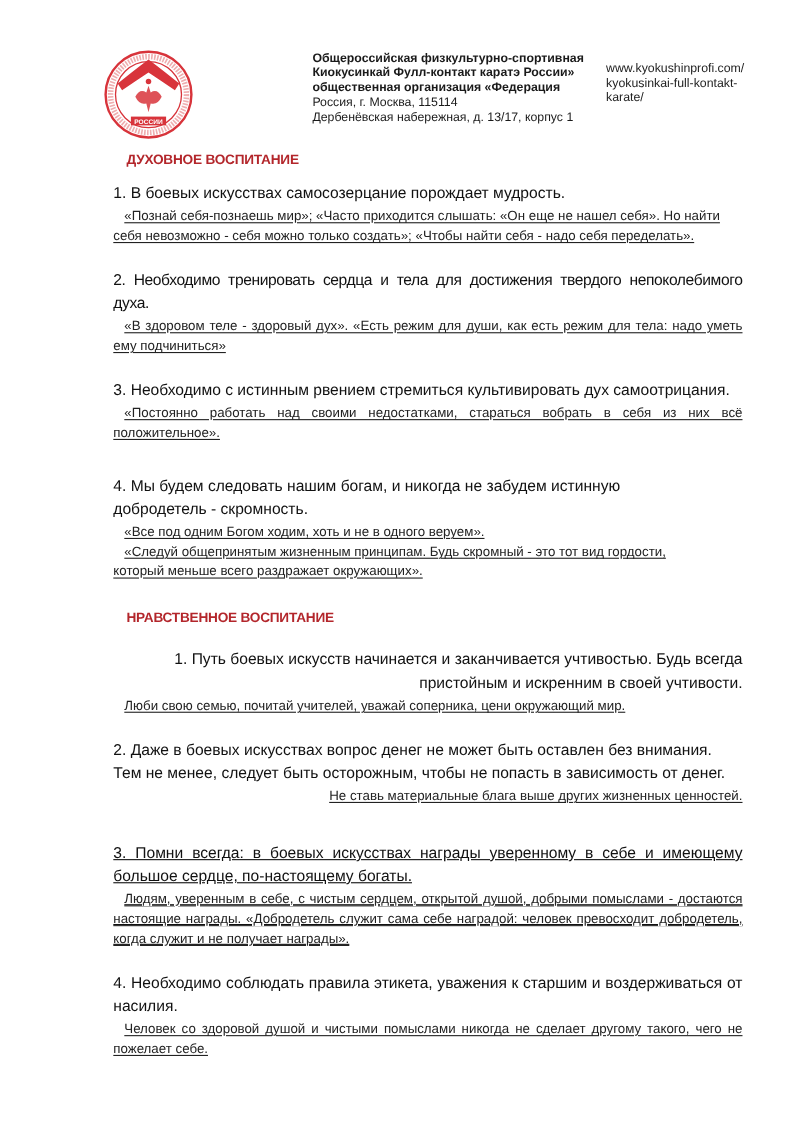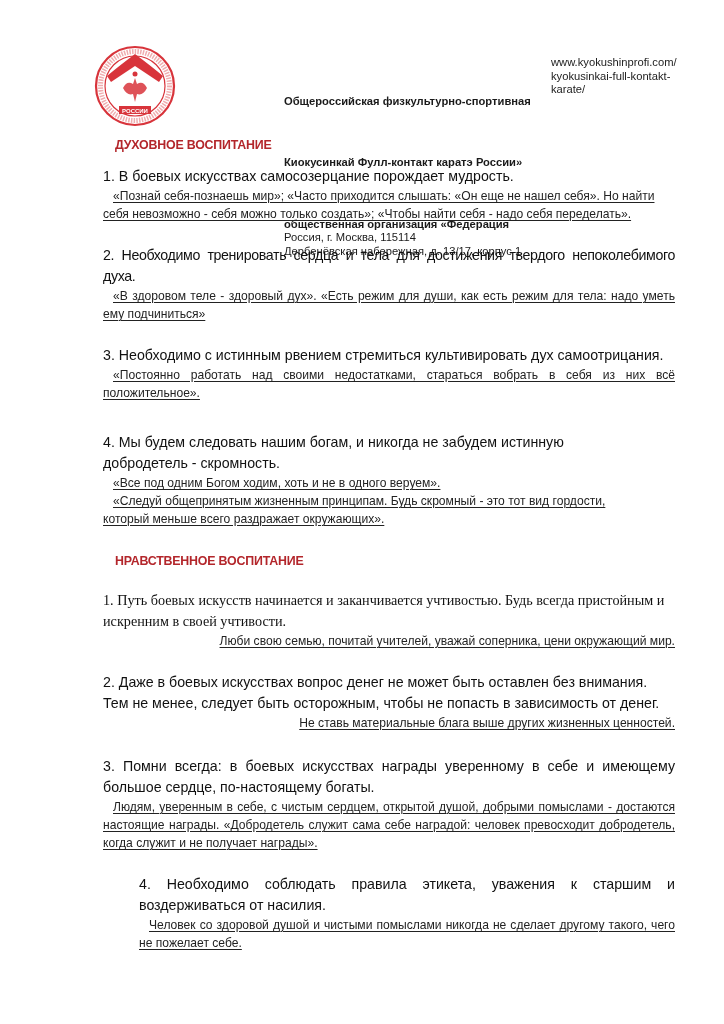--- a/index.html
+++ b/index.html
@@ -3,21 +3,21 @@
 <meta charset="utf-8">
 <style>
   html, body { margin: 0; padding: 0; background: #ffffff; }
   body { width: 724px; height: 1024px; position: relative; overflow: hidden; color: #111; }
   .page { position: absolute; left: 0; top: 0; width: 724px; height: 1024px; }
 
   .logo { position: absolute; left: 89px; top: 44px; width: 108px; height: 84px; }
 
   .org { position: absolute; left: 284px; top: 47px; width: 270px;
          font-family: "Liberation Sans", sans-serif; font-size: 11.2px; line-height: 13.4px; color: #1a1a1a; }
-  .org .b { font-weight: bold; display: block; white-space: nowrap; margin-top: 48px; }
+  .org .b { font-weight: bold; display: block; white-space: nowrap; }
   .org .r { display: block; white-space: nowrap; }
 
   .url { position: absolute; left: 551px; top: 56px; width: 160px;
          font-family: "Liberation Sans", sans-serif; font-size: 11.2px; line-height: 13.6px; color: #222; }
   .url span { display: block; white-space: nowrap; }
 
   .content { position: absolute; left: 103px; top: 132px; width: 572px;
              font-family: "DejaVu Sans", sans-serif; }
 
   .section-title { color: #b3262b; font-size: 12.4px; letter-spacing: -0.2px; font-family: "Liberation Sans", sans-serif; margin: 12px; height: 18px; line-height: 18px; }
@@ -78,33 +78,33 @@
 
     <div class="item" style="margin-top:30px;">
       <p class="item-head" style="text-align:left; padding-right:30px;">4. Мы будем следовать нашим богам, и никогда не забудем истинную добродетель - скромность.</p>
       <p class="item-quote" style="text-align:left;">«Все под одним Богом ходим, хоть и не в одного веруем».</p>
       <p class="item-quote" style="text-align:left; padding-right:40px;">«Следуй общепринятым жизненным принципам. Будь скромный - это тот вид гордости, который меньше всего раздражает окружающих».</p>
     </div>
 
     <h2 class="section-title" style="margin-top:24px;">НРАВСТВЕННОЕ ВОСПИТАНИЕ</h2>
 
     <div class="item" style="margin-top:20px;">
-      <p class="item-head" style="text-align:left;font-family:Liberation Serif, serif;">1. Путь боевых искусств начинается и заканчивается учтивостью. Будь всегда пристойным и искренним в своей учтивости.</p>
-      <p class="item-quote" style="text-align:right;">Люби свою семью, почитай учителей, уважай соперника, цени окружающий мир.</p>
+      <p class="item-head" style="text-align:right;">1. Путь боевых искусств начинается и заканчивается учтивостью. Будь всегда пристойным и искренним в своей учтивости.</p>
+      <p class="item-quote" style="text-align:left;">Люби свою семью, почитай учителей, уважай соперника, цени окружающий мир.</p>
     </div>
 
     <div class="item" style="margin-top:22px;">
       <p class="item-head" style="text-align:left;">2. Даже в боевых искусствах вопрос денег не может быть оставлен без внимания. Тем не менее, следует быть осторожным, чтобы не попасть в зависимость от денег.</p>
       <p class="item-quote" style="text-align:right;">Не ставь материальные блага выше других жизненных ценностей.</p>
     </div>
 
-    <div class="item" style="margin-top:24px;">
+    <div class="item" style="margin-top:34px;text-decoration:underline;">
       <p class="item-head">3. Помни всегда: в боевых искусствах награды уверенному в себе и имеющему большое сердце, по-настоящему богаты.</p>
       <p class="item-quote">Людям, уверенным в себе, с чистым сердцем, открытой душой, добрыми помыслами - достаются настоящие награды. «Добродетель служит сама себе наградой: человек превосходит добродетель, когда служит и не получает награды».</p>
     </div>
 
-    <div class="item" style="margin-top:22px;margin-left:36px;">
+    <div class="item" style="margin-top:22px;">
       <p class="item-head">4. Необходимо соблюдать правила этикета, уважения к старшим и воздерживаться от насилия.</p>
       <p class="item-quote">Человек со здоровой душой и чистыми помыслами никогда не сделает другому такого, чего не пожелает себе.</p>
     </div>
 
   </div>
 </div>
 
 </body></html>

